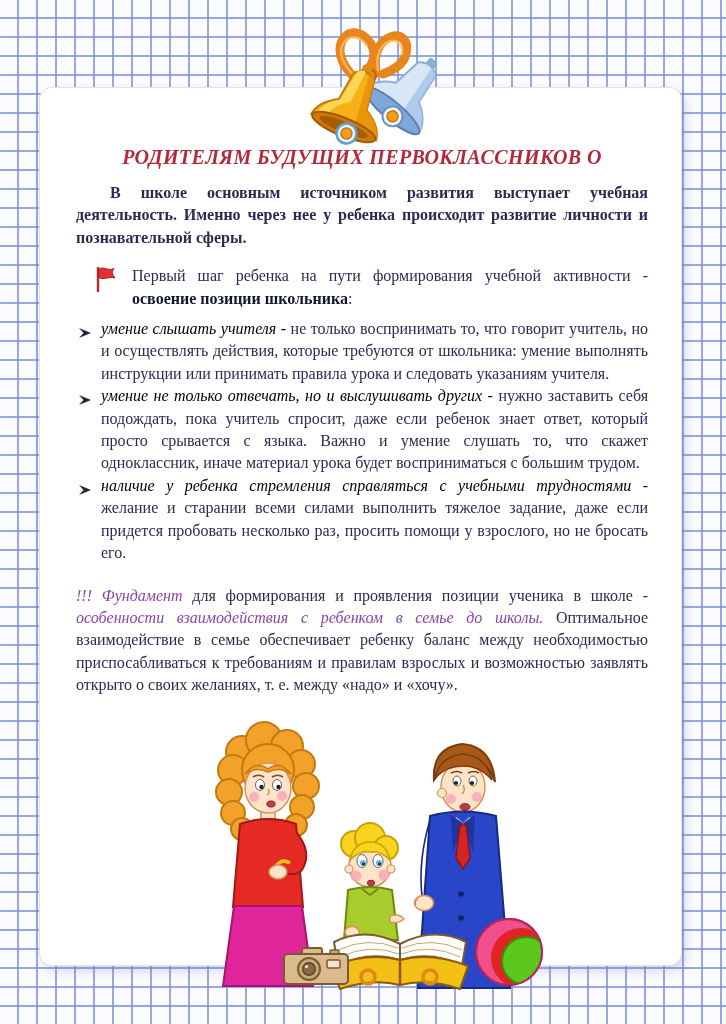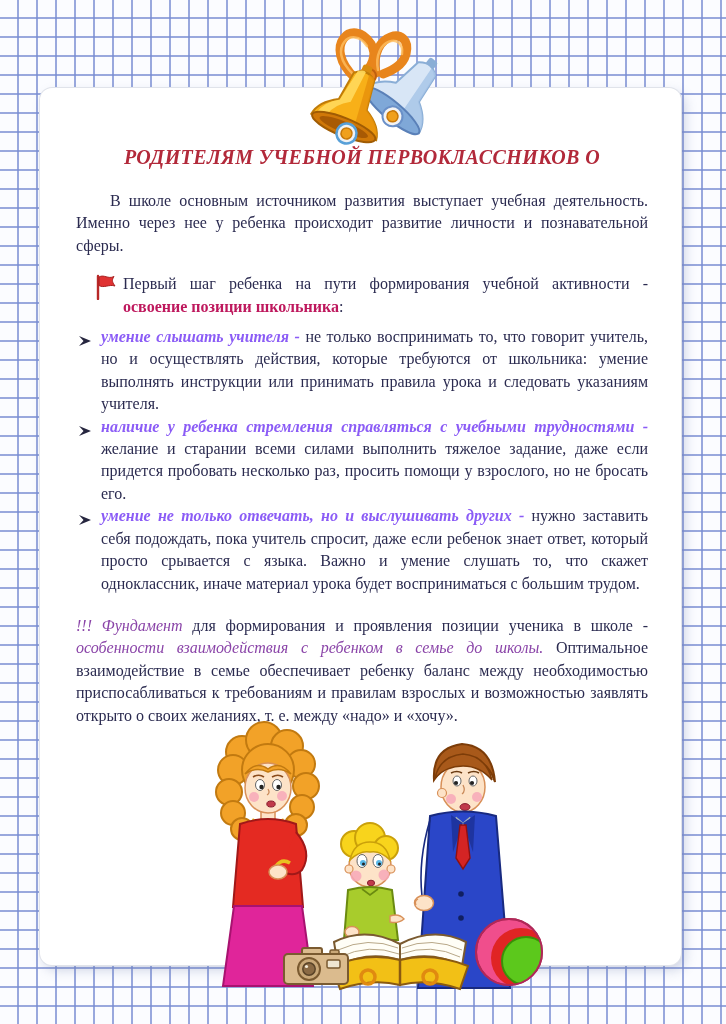--- a/index.html
+++ b/index.html
@@ -18,45 +18,45 @@
   }
   .content {
     position:absolute; inset:0; box-sizing:border-box;
     padding:58px 33px 0 36px;
     color:#2b2b50; font-size:16px; line-height:22.4px;
   }
   .title {
     text-align:center; font-weight:bold; font-style:italic;
     color:#b2293a; font-size:20px; line-height:23px; letter-spacing:.4px;
   }
-  .intro { margin-top:21px; text-align:justify; text-indent:34px; }
-  .first-step { display:flex; margin:9px 0 8px 18px; gap:7px; }
+  .intro { margin-top:13px; text-align:justify; text-indent:34px;font-weight:bold; }
+  .first-step { display:flex; margin:9px 0 8px 18px; gap:16px; }
   .flag-wrap { flex:0 0 22px; padding-top:1px; }
   .fs-text { flex:1; }
   .fs-line1 { text-align:justify; text-align-last:justify; }
   .bullets { list-style:none; margin:2px 0 0; padding:0; }
   .bullets li { position:relative; padding-left:25px; text-align:justify; }
   .bullet-marker { position:absolute; left:2px; top:5px; }
-  .kw-blue   { color:#8b5cf6; font-weight:bold; font-style:italic; }
-  .kw-orange { color:#be185d; font-weight:bold; }
+  .kw-blue   { color:#000000; font-weight:normal; font-style:italic; }
+  .kw-orange { color:#0f172a; font-weight:bold; }
   .kw-purple { color:#8a44a8; font-weight:normal; font-style:italic; }
   .foundation { margin-top:20px; text-align:justify; }
   .bells  { position:absolute; left:283px; top:16px; width:172px; height:150px; z-index:6; }
   .family { position:absolute; left:172px; top:700px; width:400px; height:300px; z-index:5; }
 </style>
 </head>
 <body>
 
 <div class="canvas">
 
   <div class="page">
     <div class="content">
 
       <div class="title">
-        <div>РОДИТЕЛЯМ УЧЕБНОЙ ПЕРВОКЛАССНИКОВ О</div>
+        <div>РОДИТЕЛЯМ БУДУЩИХ ПЕРВОКЛАССНИКОВ О</div>
       </div>
 
       <p class="intro">В школе основным источником развития выступает учебная деятельность. Именно через нее у ребенка происходит развитие личности и познавательной сферы.</p>
 
       <div class="first-step">
         <span class="flag-wrap">
           <svg width="22" height="26" viewBox="0 0 22 26">
             <path d="M4,2 L4,25" stroke="#b82828" stroke-width="2.4" stroke-linecap="round" fill="none"></path>
             <path d="M5,3 C10,0 14,5.5 20,2.5 C17,6.5 19,9 21,12 C15,10 10,14.5 5,11.5 Z" fill="#e03232" stroke="#a82020" stroke-width="1"></path>
           </svg>
@@ -77,29 +77,29 @@
               </svg>
           </span>
           <span class="kw-blue">умение слышать учителя - </span><span>не только воспринимать то, что говорит учитель, но и осуществлять действия, которые требуются от школьника: умение выполнять инструкции или принимать правила урока и следовать указаниям учителя.</span>
         </li>
         <li>
           <span class="bullet-marker">
             <svg width="14" height="12" viewBox="0 0 14 12">
                 <path d="M1,1 L13,6 L1,11 L5.5,6 Z" fill="#26263f"></path>
               </svg>
           </span>
-          <span class="kw-blue">наличие у ребенка стремления справляться с учебными трудностями - </span><span>желание и старании всеми силами выполнить тяжелое задание, даже если придется пробовать несколько раз, просить помощи у взрослого, но не бросать его.</span>
+          <span class="kw-blue">умение не только отвечать, но и выслушивать других - </span><span>нужно заставить себя подождать, пока учитель спросит, даже если ребенок знает ответ, который просто срывается с языка. Важно и умение слушать то, что скажет одноклассник, иначе материал урока будет восприниматься с большим трудом.</span>
         </li>
         <li>
           <span class="bullet-marker">
             <svg width="14" height="12" viewBox="0 0 14 12">
                 <path d="M1,1 L13,6 L1,11 L5.5,6 Z" fill="#26263f"></path>
               </svg>
           </span>
-          <span class="kw-blue">умение не только отвечать, но и выслушивать других - </span><span>нужно заставить себя подождать, пока учитель спросит, даже если ребенок знает ответ, который просто срывается с языка. Важно и умение слушать то, что скажет одноклассник, иначе материал урока будет восприниматься с большим трудом.</span>
+          <span class="kw-blue">наличие у ребенка стремления справляться с учебными трудностями - </span><span>желание и старании всеми силами выполнить тяжелое задание, даже если придется пробовать несколько раз, просить помощи у взрослого, но не бросать его.</span>
         </li>
       </ul>
 
       <p class="foundation">
         <span class="kw-purple">!!! Фундамент </span><span>для формирования и проявления позиции ученика в школе - </span><span class="kw-purple">особенности взаимодействия с ребенком в семье до школы. </span><span>Оптимальное взаимодействие в семье обеспечивает ребенку баланс между необходимостью приспосабливаться к требованиям и правилам взрослых и возможностью заявлять открыто о своих желаниях, т. е. между «надо» и «хочу».</span>
       </p>
 
     </div>
   </div>
 

